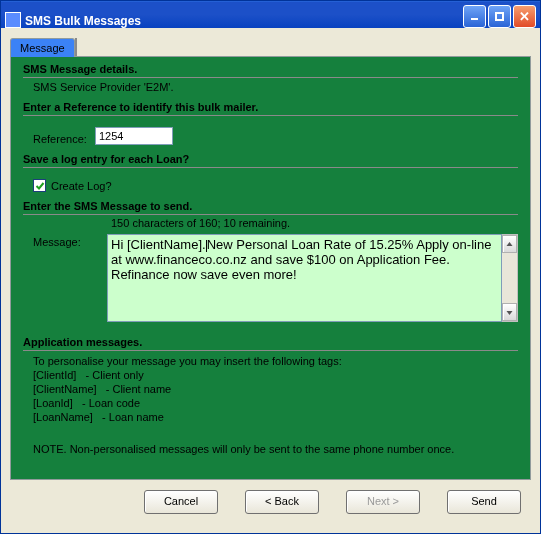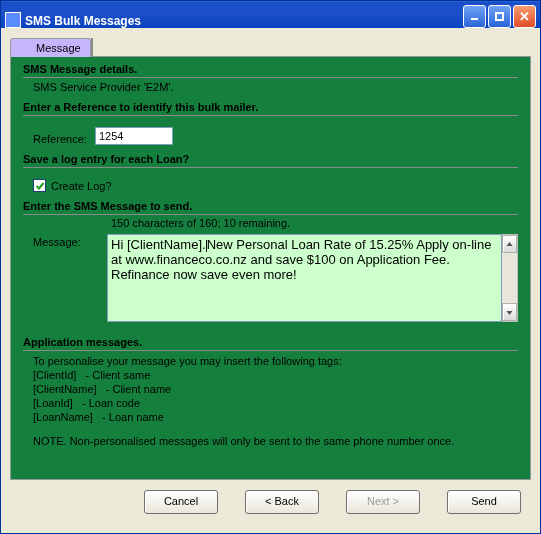--- a/index.html
+++ b/index.html
@@ -69,25 +69,25 @@
   flex: 1;
   display: flex;
   flex-direction: column;
 }
 .tab-bar {
   display: flex;
   position: relative;
   z-index: 2;
 }
 .tab {
-  background: #c4b5fd;
+  background: #3b82f6;
   border: 1px solid #919B9C;
   border-bottom: none;
   border-radius: 3px 3px 0 0;
-  padding: 3px 9px 3px 25px;
+  padding: 3px 9px 3px 9px;
   font-size: 11px;
   cursor: default;
   position: relative;
   top: 1px;
 }
 .tab-sep {
   border-left: 2px solid #8a8a8a;
   margin-left: 0;
   height: 18px;
   align-self: flex-end;
@@ -243,25 +243,25 @@
                 <svg viewBox="0 0 7 7">
                   <polygon points="0.5,2 6.5,2 3.5,6"></polygon>
                 </svg>
               </div>
           </div>
         </div>
 
         <div class="section-head" style="margin-top:12px">Application messages.</div>
         <div class="indent tags">
           <div>To personalise your message you may insert the following tags:</div>
-          <div style="white-space:pre">[ClientId]   - Client same</div>
+          <div style="white-space:pre">[ClientId]   - Client only</div>
           <div style="white-space:pre">[ClientName]   - Client name</div>
           <div style="white-space:pre">[LoanId]   - Loan code</div>
           <div style="white-space:pre">[LoanName]   - Loan name</div>
-          <div style="margin-top:10px">NOTE. Non-personalised messages will only be sent to the same phone number once.</div>
+          <div style="margin-top:18px">NOTE. Non-personalised messages will only be sent to the same phone number once.</div>
         </div>
 
       </div>
     </div>
 
     <div class="footer">
       <div class="btn">Cancel</div>
       <div class="btn">&lt; Back</div>
       <div class="btn disabled">Next &gt;</div>
       <div class="btn">Send</div>

